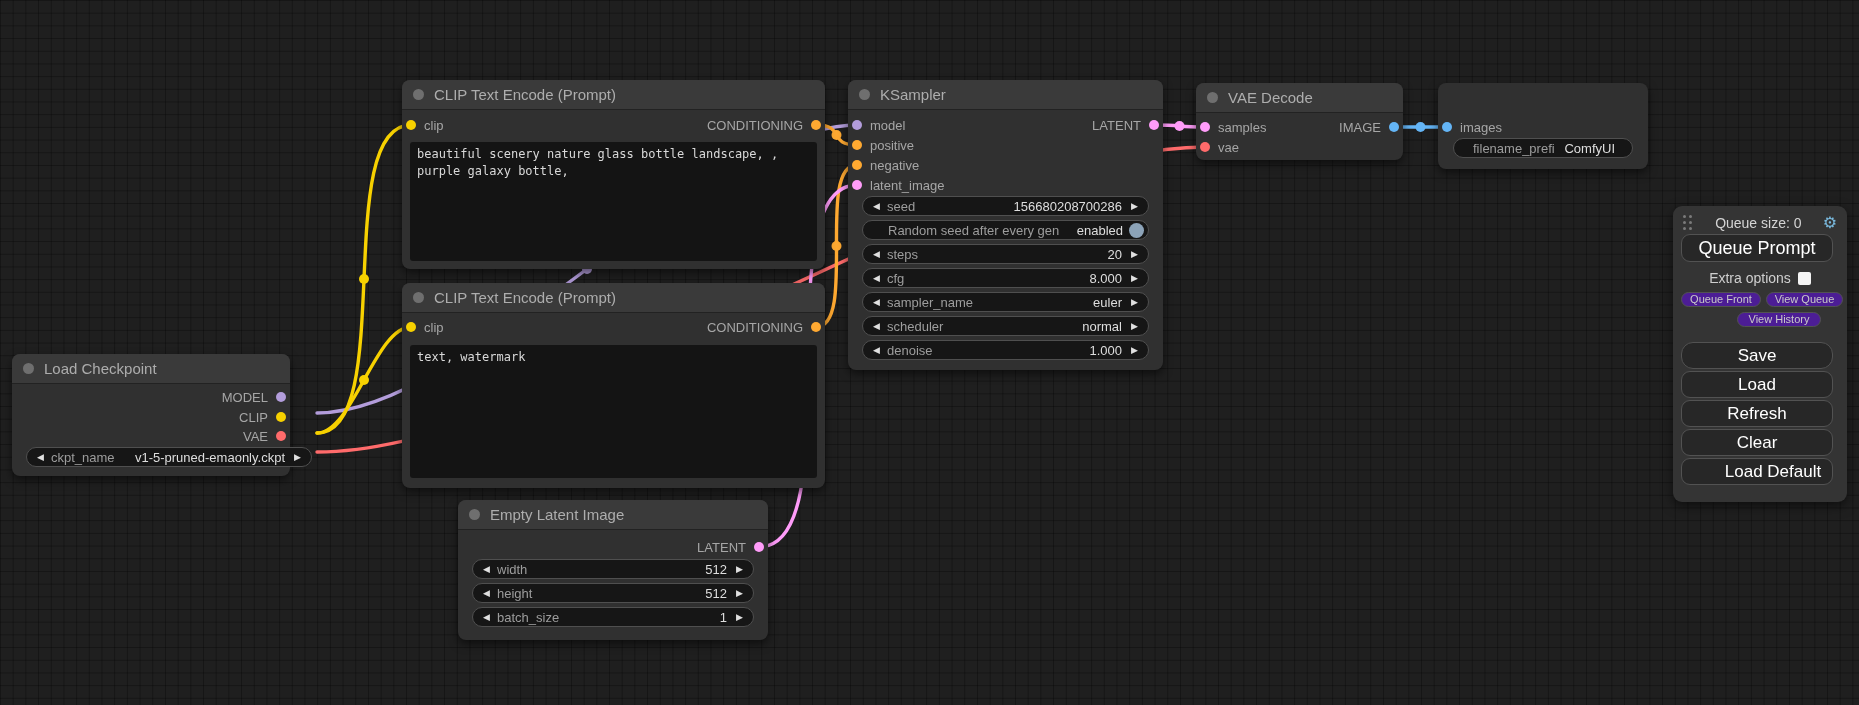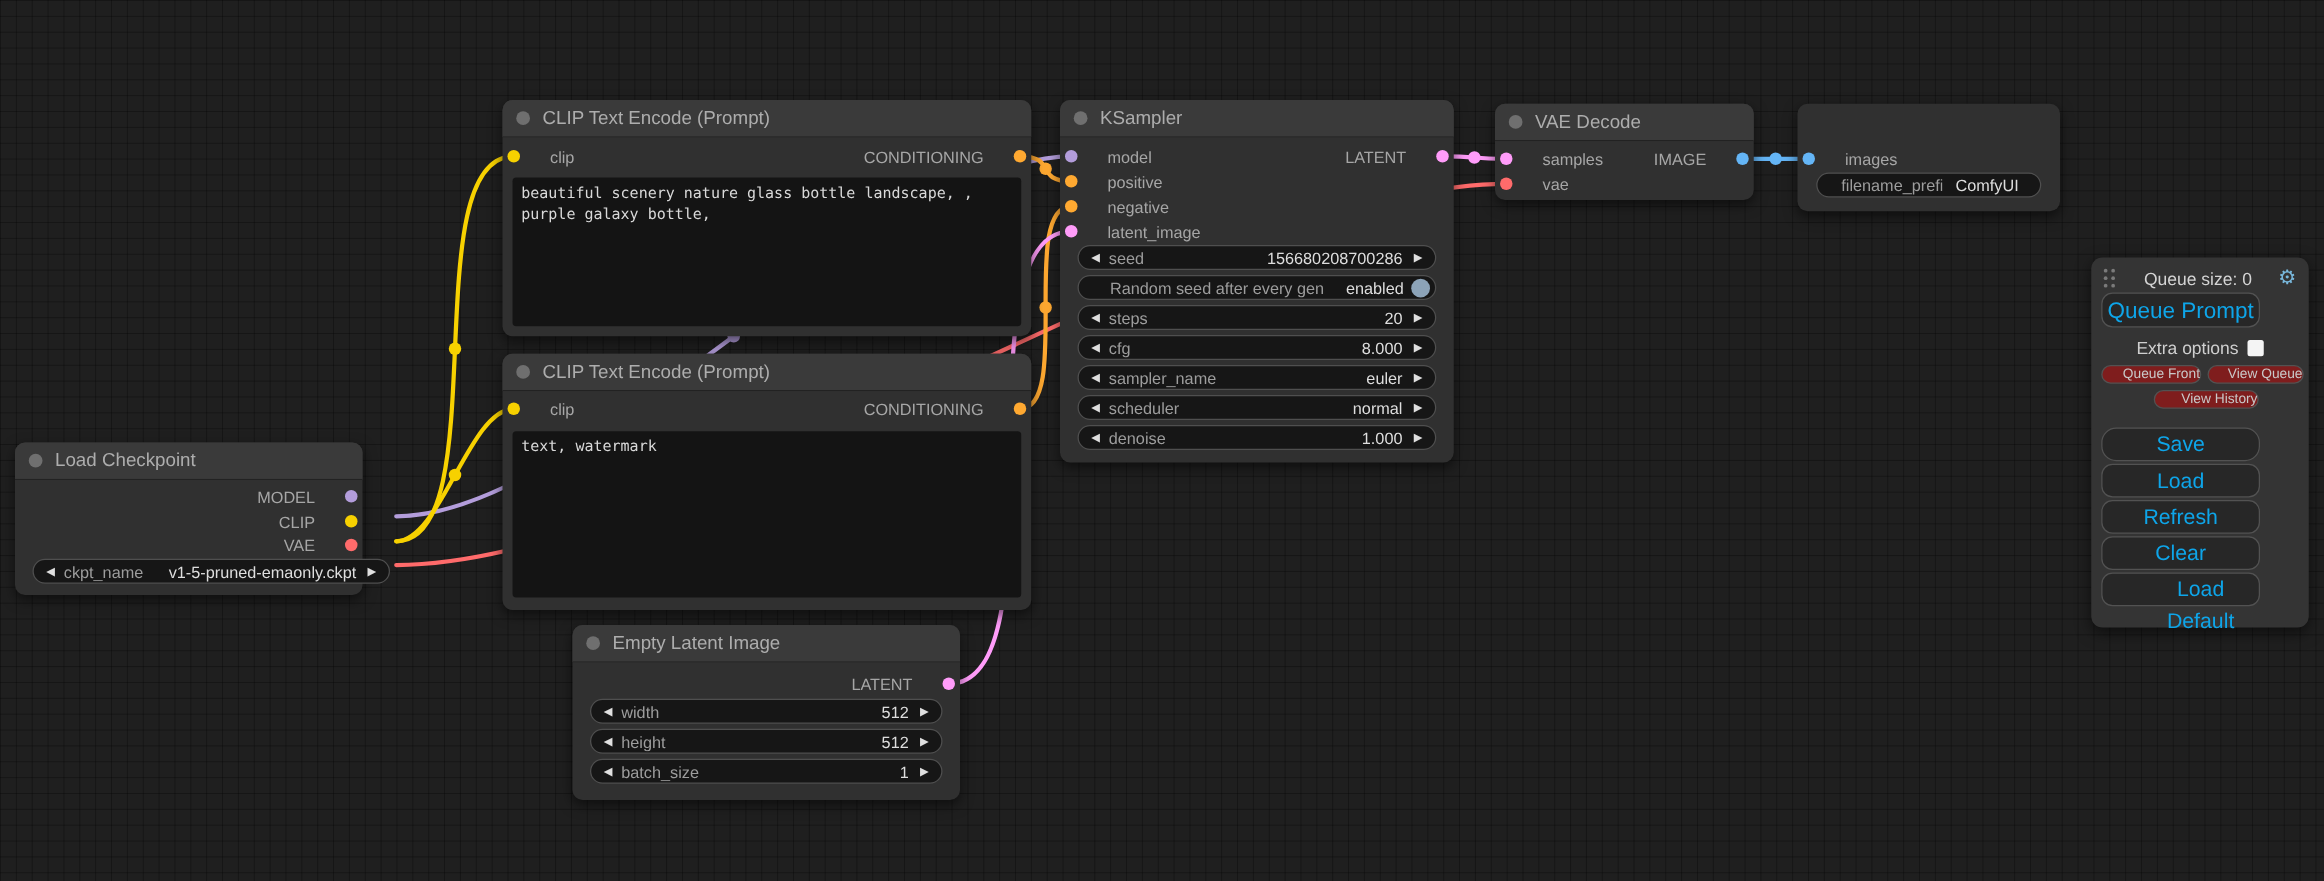--- a/index.html
+++ b/index.html
@@ -20,21 +20,21 @@
     box-shadow:0 4px 10px rgba(0,0,0,.55);color:#a8a8a8;box-sizing:border-box;
   }
   .node-header{
     height:30px;background:#3a3a3a;border-radius:8px 8px 0 0;
     border-bottom:1px solid #222;display:flex;align-items:center;gap:10px;
     padding:0 11px;box-sizing:border-box;
   }
   .collapse-dot{width:11px;height:11px;border-radius:50%;background:#6f6f6f;flex:0 0 auto;}
   .node-title{font-size:15px;color:#adadad;white-space:nowrap;}
 
-  .slot{position:absolute;height:20px;display:flex;align-items:center;gap:24px;font-size:13px;color:#a6a6a6;}
+  .slot{position:absolute;height:20px;display:flex;align-items:center;gap:8px;font-size:13px;color:#a6a6a6;}
   .slot.in{left:4px;}
   .slot.out{right:4px;flex-direction:row;}
   .slot .dot{width:10px;height:10px;border-radius:50%;flex:0 0 auto;}
 
   .widget{
     position:absolute;height:20px;background:#161616;border:1px solid #4f4f4f;
     border-radius:11px;display:flex;align-items:center;box-sizing:border-box;
     font-size:13px;padding:0 7px;white-space:nowrap;overflow:hidden;
   }
   .widget .arr{font-size:9px;color:#e0e0e0;width:13px;text-align:center;flex:0 0 auto;line-height:1;}
@@ -55,30 +55,30 @@
     position:absolute;left:1673px;top:206px;width:174px;height:296px;z-index:3;
     background:#343434;border-radius:9px;box-shadow:0 4px 12px rgba(0,0,0,.55);
   }
   .panel-header{position:absolute;left:0;top:8px;width:100%;height:18px;display:flex;align-items:center;padding:0 10px;box-sizing:border-box;}
   .drag-handle{display:grid;grid-template-columns:repeat(2,5px);grid-auto-rows:5px;gap:1px;width:11px;flex:0 0 auto;}
   .drag-handle i{width:3px;height:3px;border-radius:50%;background:#7a7a7a;}
   .queue-size{flex:1;text-align:center;font-size:14px;color:#d4d4d4;}
   .gear{font-size:16px;line-height:1;flex:0 0 auto;}
 
   .btn{
-    position:absolute;left:8px;width:127px;box-sizing:border-box;text-align:center;
-    background:#272727;border:1px solid #525252;border-radius:9px;color:#0ea5e9;cursor:default;
+    position:absolute;left:8px;width:152px;box-sizing:border-box;text-align:center;
+    background:#272727;border:1px solid #525252;border-radius:9px;color:#ffffff;cursor:default;
   }
   .btn-big{height:27px;line-height:25px;font-size:17px;}
   .btn-qp{height:28px;line-height:26px;font-size:18px;}
   .extra-row{position:absolute;left:0;top:64px;width:100%;display:flex;justify-content:center;align-items:center;gap:7px;font-size:14px;color:#cfcfcf;}
   .checkbox{width:13px;height:13px;background:#f4f4f4;border-radius:2px;}
   .btn-sm{
-    position:absolute;box-sizing:border-box;height:15px;line-height:13px;text-align:right;
-    background:#7f1d1d;border:1px solid #525252;border-radius:9px;color:#c9c9c9;font-size:11px;
+    position:absolute;box-sizing:border-box;height:15px;line-height:13px;text-align:center;
+    background:#4c1d95;border:1px solid #525252;border-radius:9px;color:#c9c9c9;font-size:11px;
   }
 </style>
 </head>
 <body>
 
 <svg class="links">
     <path d="M 317 413 C 470 413, 704 125, 857 125" fill="none" stroke="#B39DDB" stroke-width="3.4" stroke-linecap="round"></path>
     <circle cx="587" cy="269" r="5" fill="#B39DDB"></circle>
     <path d="M 317 433 C 397.5062109405231 433, 330.4937890594769 125, 411 125" fill="none" stroke="#F7D100" stroke-width="3.4" stroke-linecap="round"></path>
     <circle cx="364" cy="279" r="5" fill="#F7D100"></circle>
@@ -296,19 +296,19 @@
     <span class="queue-size">Queue size: 0</span>
     <span class="gear" style="color: rgb(121, 184, 220);">⚙</span>
   </div>
   <div class="btn btn-qp" style="top:28px;">Queue Prompt</div>
   <div class="extra-row">
     <span>Extra options</span>
     <span class="checkbox"></span>
   </div>
   <div class="btn-sm" style="left:8px;top:86px;width:80px;">Queue Front</div>
   <div class="btn-sm" style="left:93px;top:86px;width:77px;">View Queue</div>
-  <div class="btn-sm" style="left:50px;top:106px;width:84px;">View History</div>
+  <div class="btn-sm" style="left:64px;top:106px;width:84px;">View History</div>
   <div class="btn btn-big" style="top:136px;border-radius:12px;">Save</div>
   <div class="btn btn-big" style="top:165px;">Load</div>
   <div class="btn btn-big" style="top:194px;">Refresh</div>
   <div class="btn btn-big" style="top:223px;">Clear</div>
   <div class="btn btn-big" style="top:252px;padding-left:32px;">Load Default</div>
 </div>
 
 </body></html>

